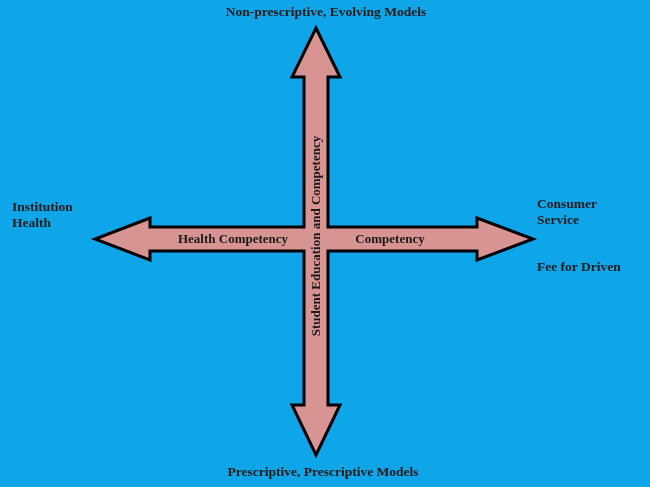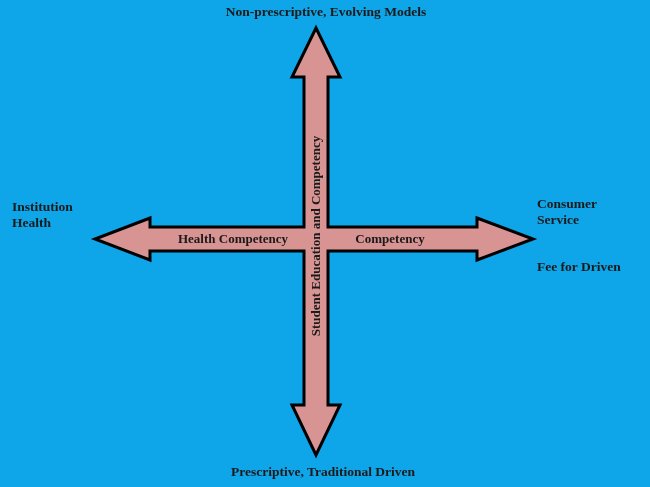--- a/index.html
+++ b/index.html
@@ -35,21 +35,21 @@
 <body>
 
 <div class="stage">
 
   <svg class="arrow-svg" width="650" height="487" viewBox="0 0 650 487">
     <polygon points="316,28 340,77 328,77 328,227 477,227 477,218 533,239 477,260 477,251 328,251 328,405 340,405 316,455 292,405 304,405 304,251 150,251 150,260 95,239 150,218 150,227 304,227 304,77 292,77" fill="#d89393"></polygon>
   </svg>
 
   <div class="outer-label h-center" style="left:326px; top:4px;">Non-prescriptive, Evolving Models</div>
 
-  <div class="outer-label h-center" style="left:323px; top:464px;">Prescriptive, Traditional Driven</div>
+  <div class="outer-label h-center" style="left:323px; top:464px;">Prescriptive, Prescriptive Models</div>
 
   <div class="outer-label" style="left:12px; top:199px;">Institution
 Health</div>
 
 
   <div class="outer-label" style="left:537px; top:196px;">Consumer
 Service</div>
 
   <div class="outer-label" style="left:537px; top:259px;">Fee for Driven</div>
 

